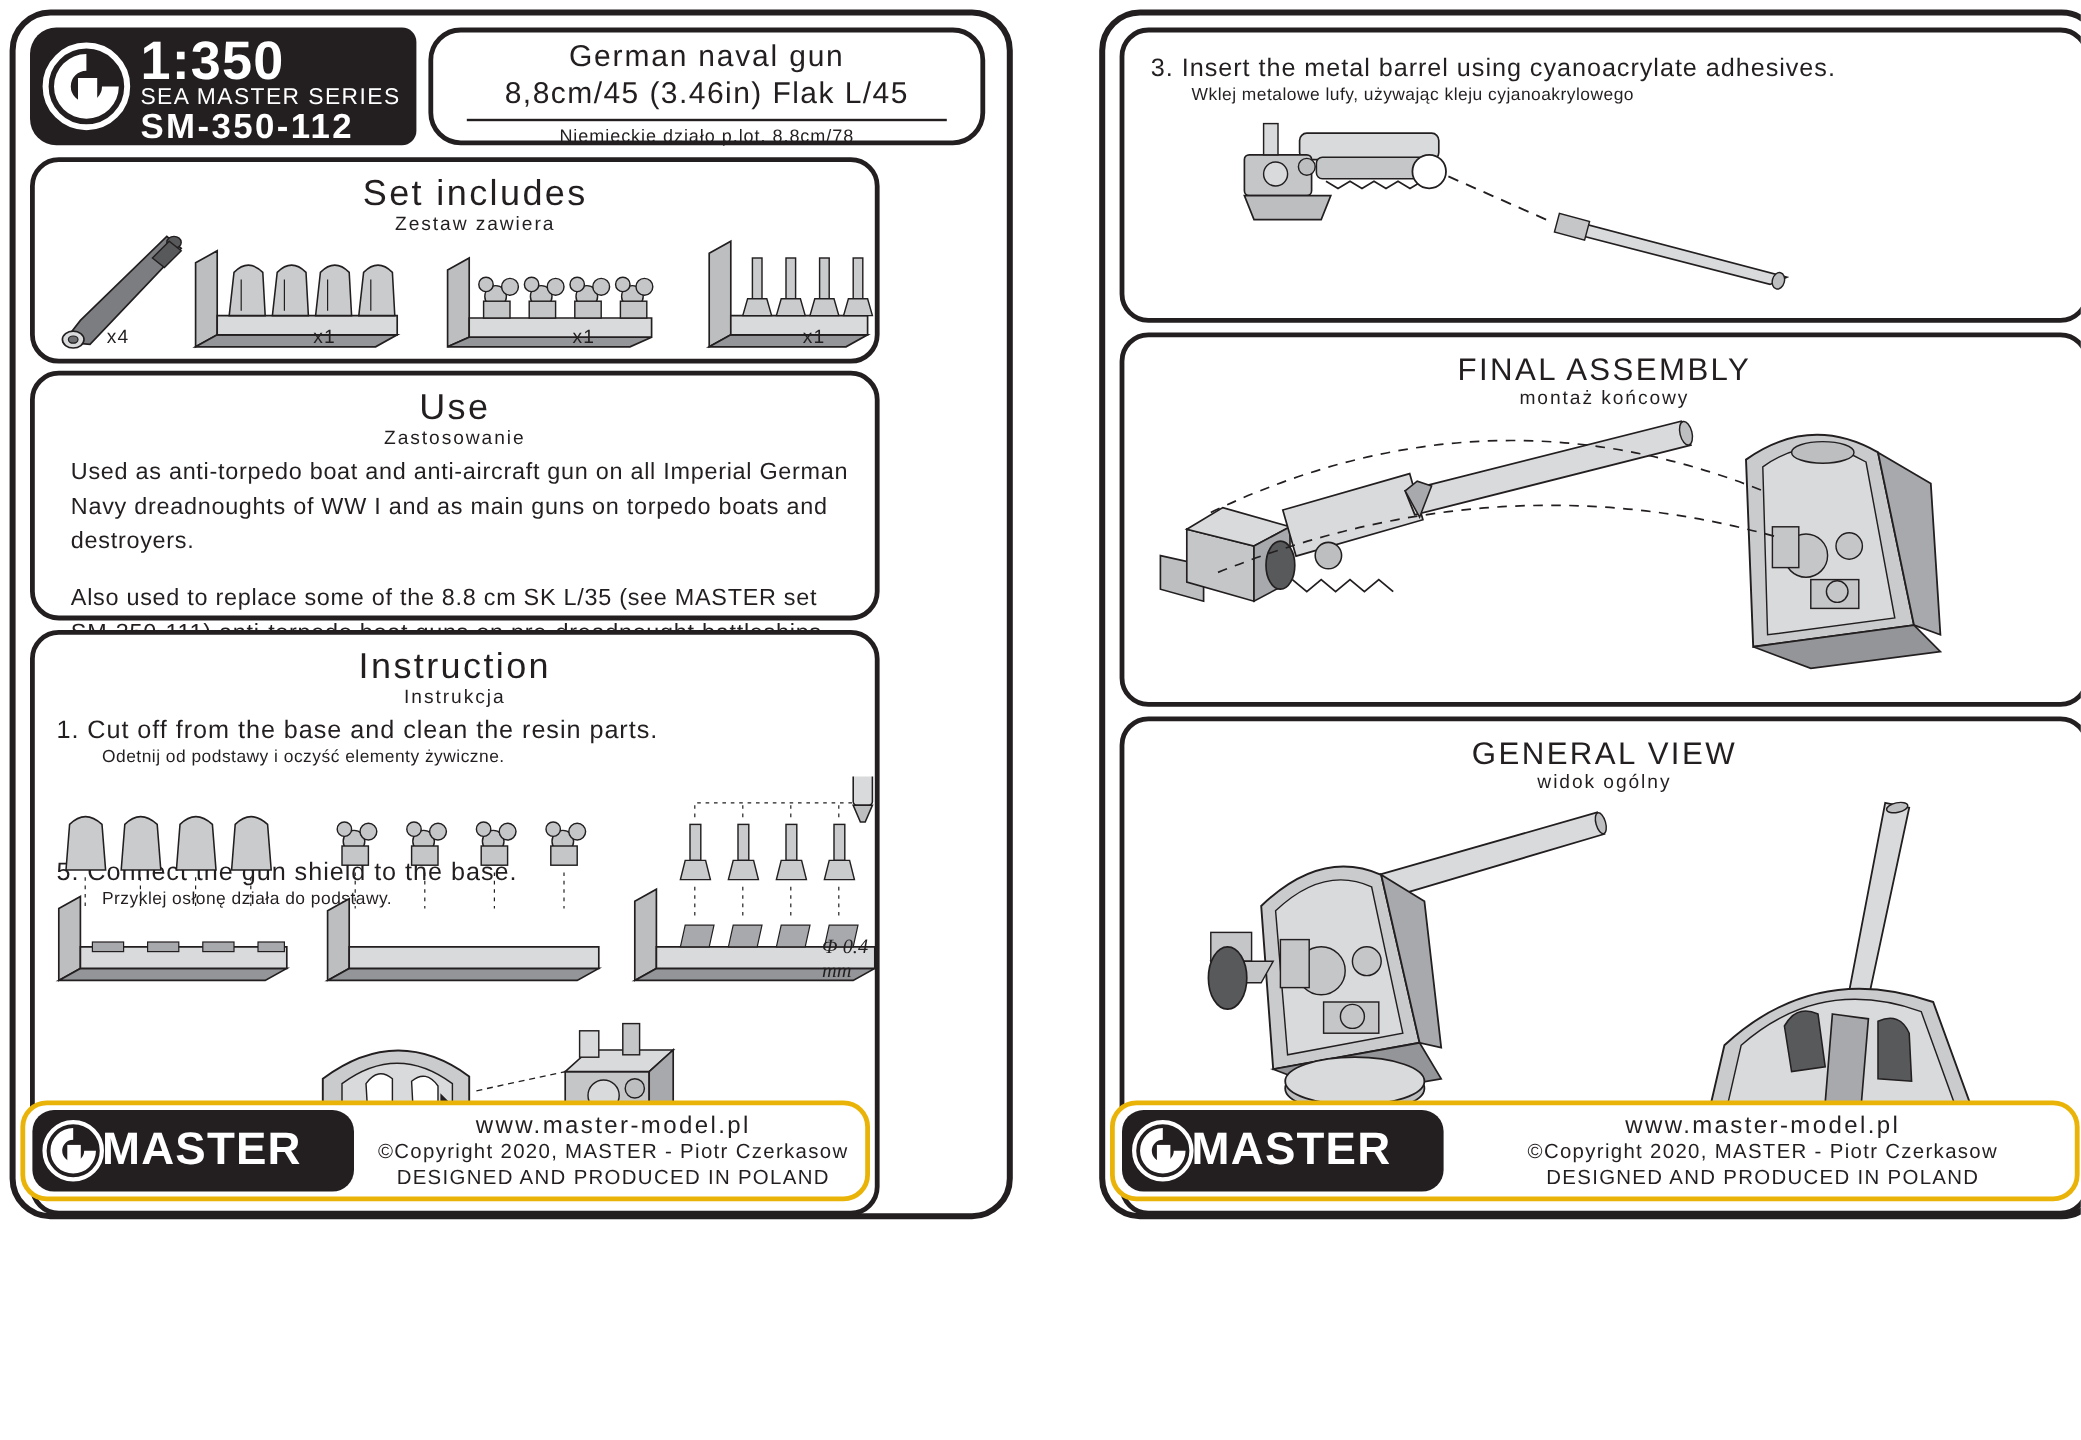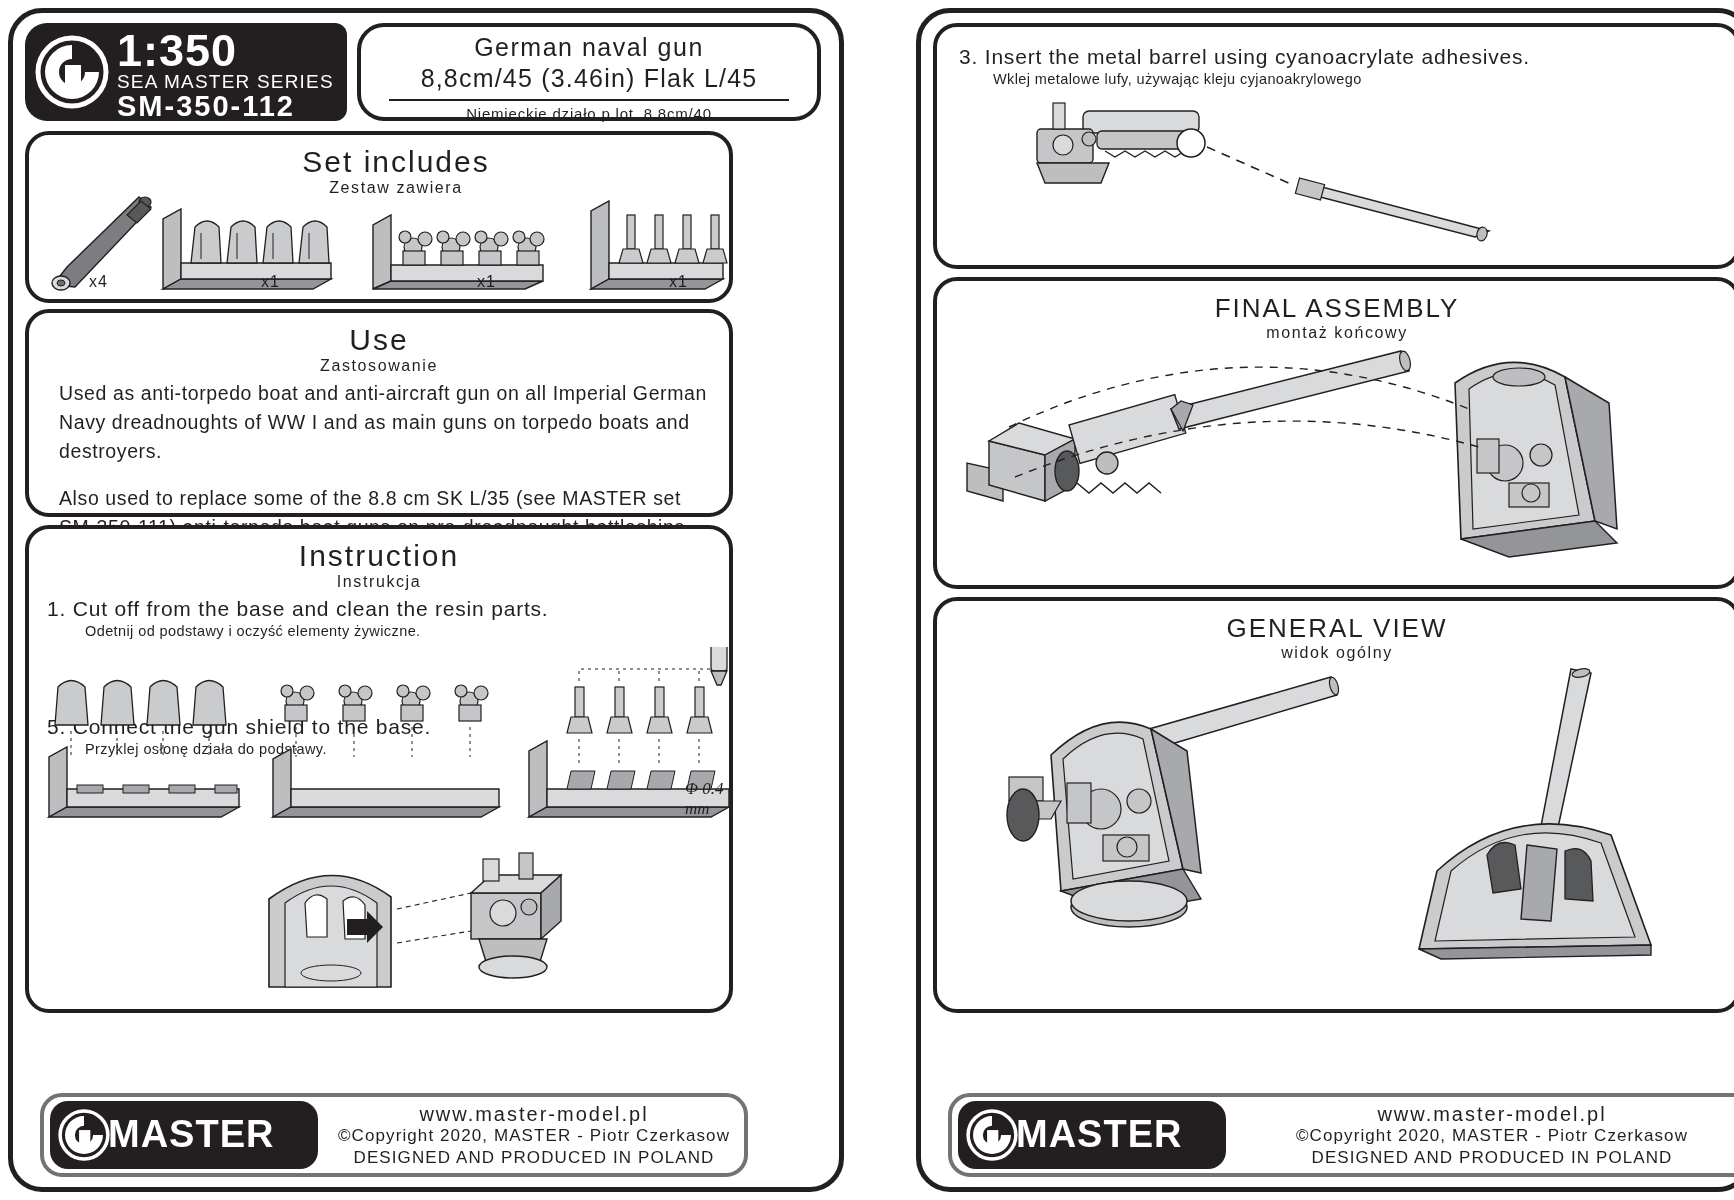--- a/index.html
+++ b/index.html
@@ -17,21 +17,21 @@
   .sheet {
     position: relative;
     width: 1734px;
     height: 1200px;
   }
   
   .page {
     position: absolute;
     top: 8px;
     width: 836px;
-    height: 1184px;
+    height: 1008px;
     border: 5px solid #231f20;
     border-radius: 34px;
     box-sizing: border-box;
     background: #fff;
   }
   .page-left { left: 8px; }
   .page-right { left: 916px; }
 
   .box {
     position: absolute;
@@ -180,25 +180,25 @@
   }
   .step3-sub {
     font-size: 14.5px;
     letter-spacing: 0.4px;
     margin: 2px 0 0 56px;
   }
 
   
   .footer {
     position: absolute;
-    left: 27px;
+    left: 4px;
     bottom: 10px;
     width: 808px;
     height: 84px;
-    border: 4px solid #737373;
+    border: 4px solid #eab308;
     border-radius: 22px;
     box-sizing: border-box;
     background: #fff;
   }
   .footer-left { width: 708px; }
   .footer-logo {
     position: absolute;
     left: 6px;
     top: 4px;
     width: 268px;
@@ -251,21 +251,21 @@
       </svg>
       <div class="scale-txt">1:350</div>
       <div class="series-txt">SEA MASTER SERIES</div>
       <div class="code-txt">SM-350-112</div>
     </div>
 
     <div class="title-box">
       <div class="title-line1">German naval gun</div>
       <div class="title-line2">8,8cm/45 (3.46in) Flak L/45</div>
       <div class="title-rule"></div>
-      <div class="title-sub">Niemieckie działo p.lot. 8,8cm/40</div>
+      <div class="title-sub">Niemieckie działo p.lot. 8,8cm/78</div>
     </div>
 
     <div class="box" id="set-includes">
       <div class="sec-title">Set includes</div>
       <div class="sec-sub">Zestaw zawiera</div>
 
       <svg width="700" height="108" viewBox="0 0 700 108" style="position:absolute;left:2px;top:50px;">
 
         <g>
           <polygon points="22,100 36,82 108,12 120,22 44,102" fill="#7b7d80" stroke="#231f20" stroke-width="1.4"></polygon>

